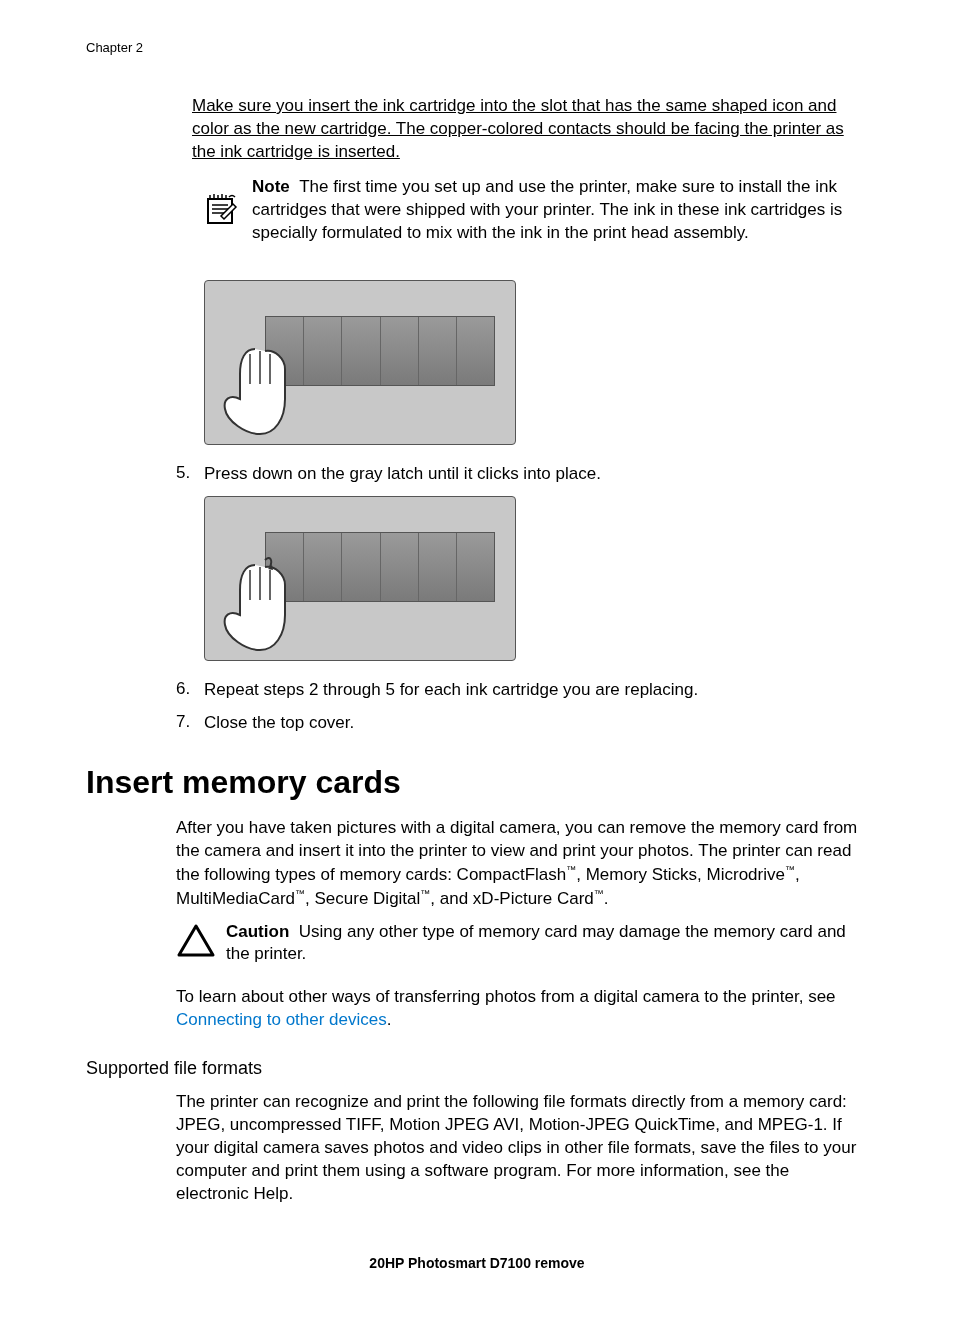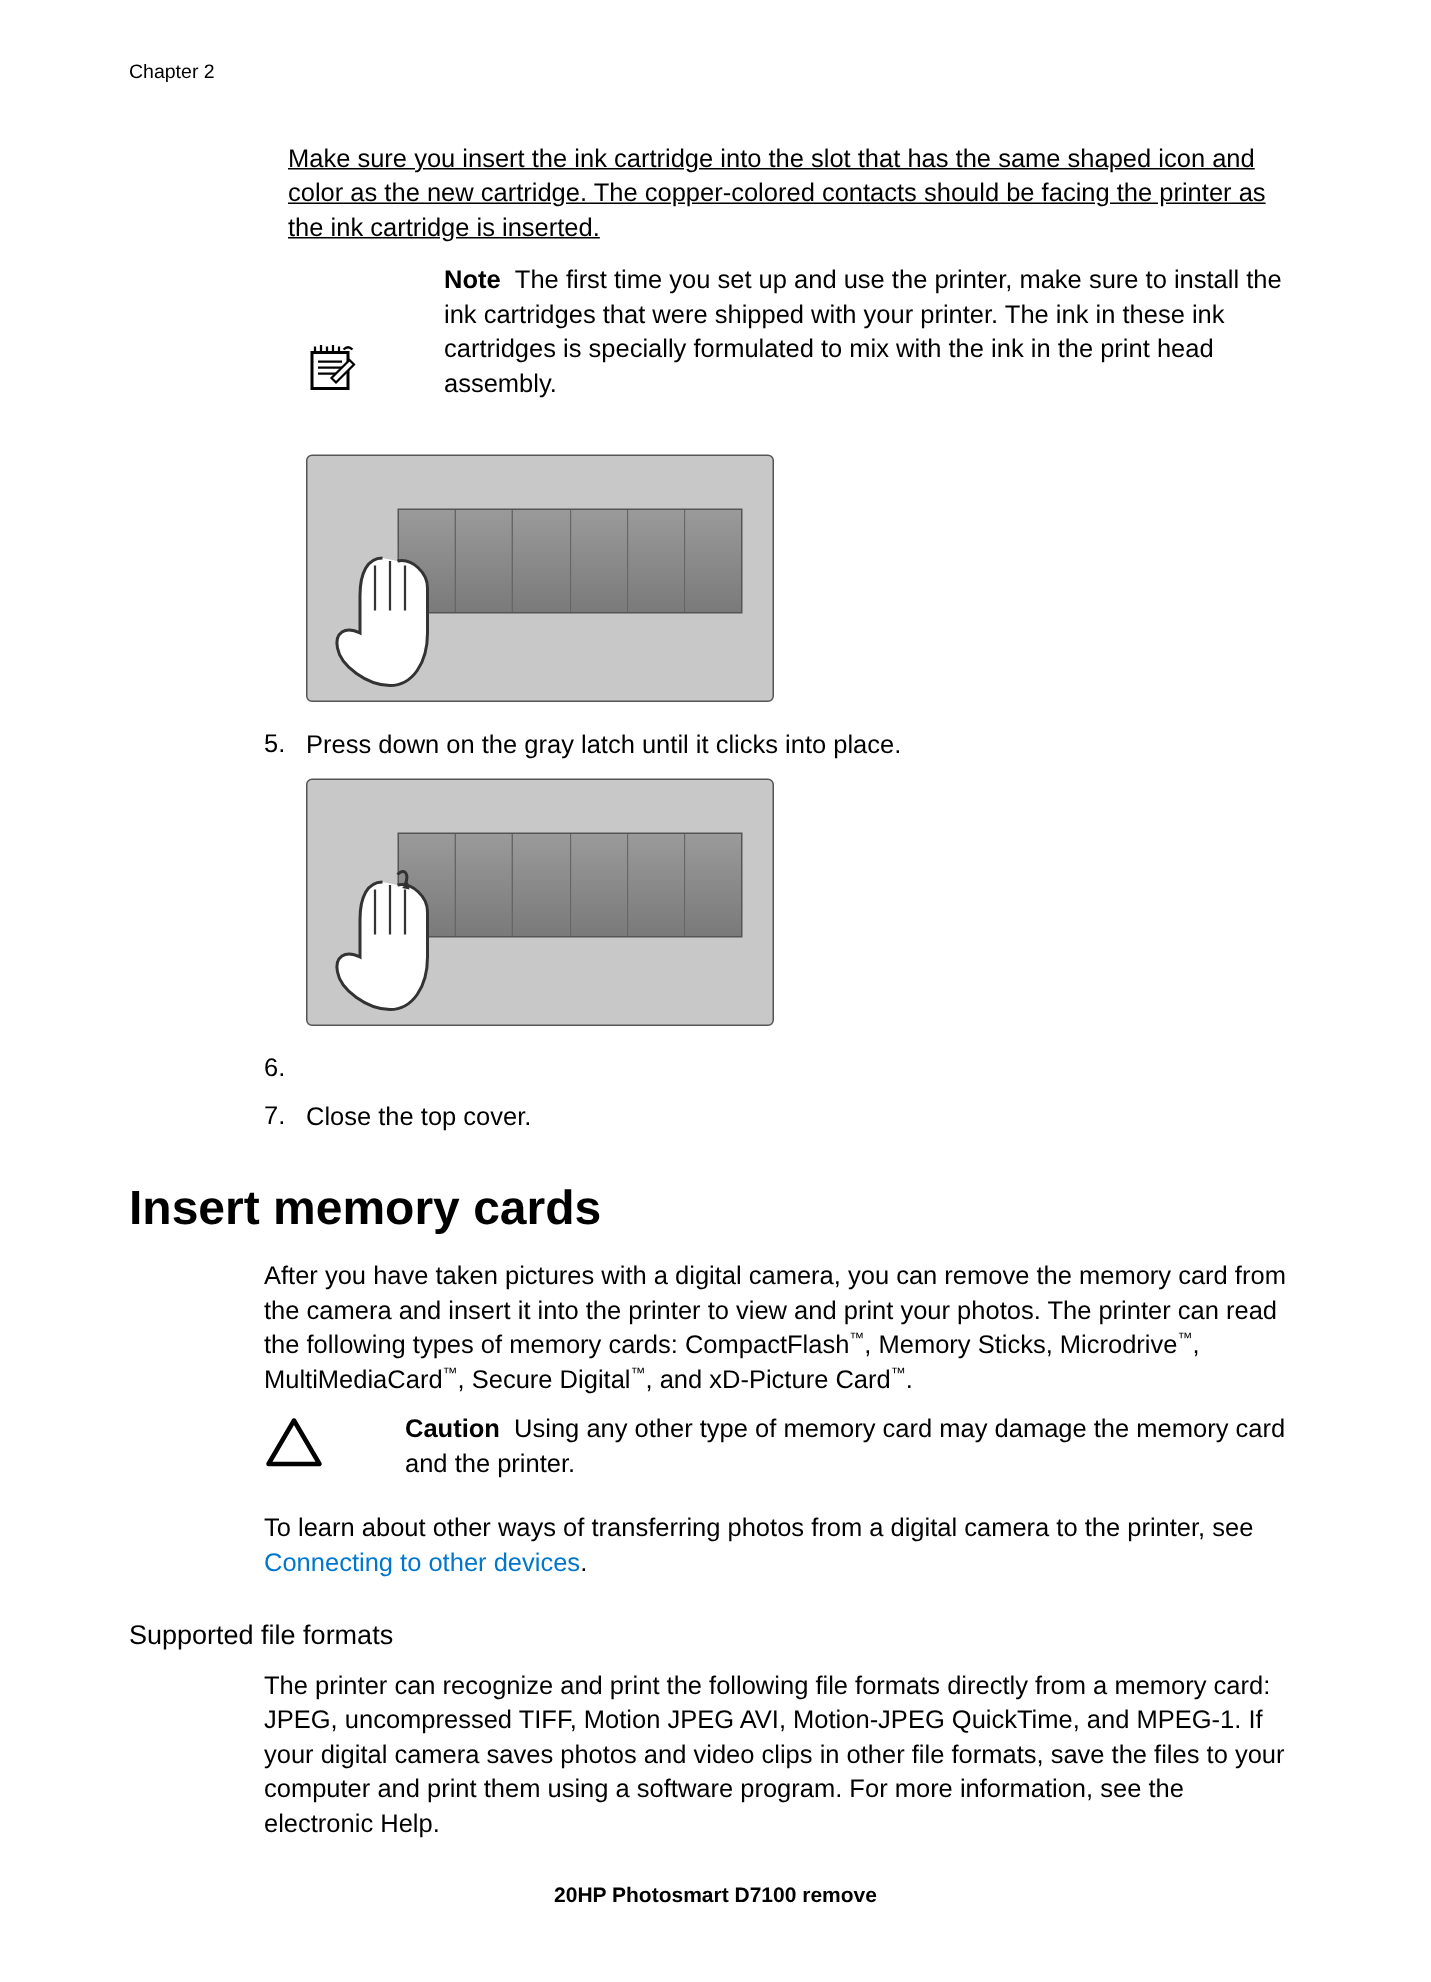--- a/index.html
+++ b/index.html
@@ -19,45 +19,43 @@
     .body-para {
       font-size: 17px;
       line-height: 1.35;
       margin-left: 106px;
       margin-right: 10px;
       margin-bottom: 12px;
       text-decoration: underline;
     }
     .note-row {
       display: flex;
-      align-items: flex-end;
+      align-items: center;
       margin-left: 118px;
       margin-right: 10px;
       margin-bottom: 35px;
       margin-top: 8px;
-      gap: 44px;
     }
     .note-icon {
       flex: 0 0 48px;
       padding-top: 2px;
     }
     .note-text {
       font-size: 17px;
       line-height: 1.35;
       flex: 1;
     }
     .note-label { font-weight: bold; }
     .caution-row {
       display: flex;
       align-items: flex-start;
       margin-left: 90px;
       margin-right: 10px;
       margin-top: 10px;
       margin-bottom: 20px;
-      gap: 44px;
     }
     .caution-icon { flex: 0 0 50px; padding-top: 2px; }
     .caution-text { font-size: 17px; line-height: 1.35; flex: 1; }
     .caution-label { font-weight: bold; }
     .figure {
       margin-left: 118px;
       margin-bottom: 18px;
     }
     .figure-box {
       width: 312px;
@@ -195,21 +193,21 @@
       <path d="M 35 15 L 35 45 M 45 12 L 45 45 M 55 15 L 55 45" stroke="#333" stroke-width="1.5" fill="none"></path>
       <path d="M 50 5 C 55 0 58 5 55 12" fill="none" stroke="#333" stroke-width="2"></path>
       <polygon points="53,14 57,10 58,15" fill="#333"></polygon>
     </svg>
   </div>
 </div>
 
 <div class="step-row">
   <div class="step-num">6.</div>
   <div class="step-text">
-    <br>
+    <span>Repeat steps 2 through 5 for each ink cartridge you are replacing.</span><br>
   </div>
 </div>
 
 <div class="step-row">
   <div class="step-num">7.</div>
   <div class="step-text">Close the top cover.</div>
 </div>
 
 <div class="h1">Insert memory cards</div>
 

